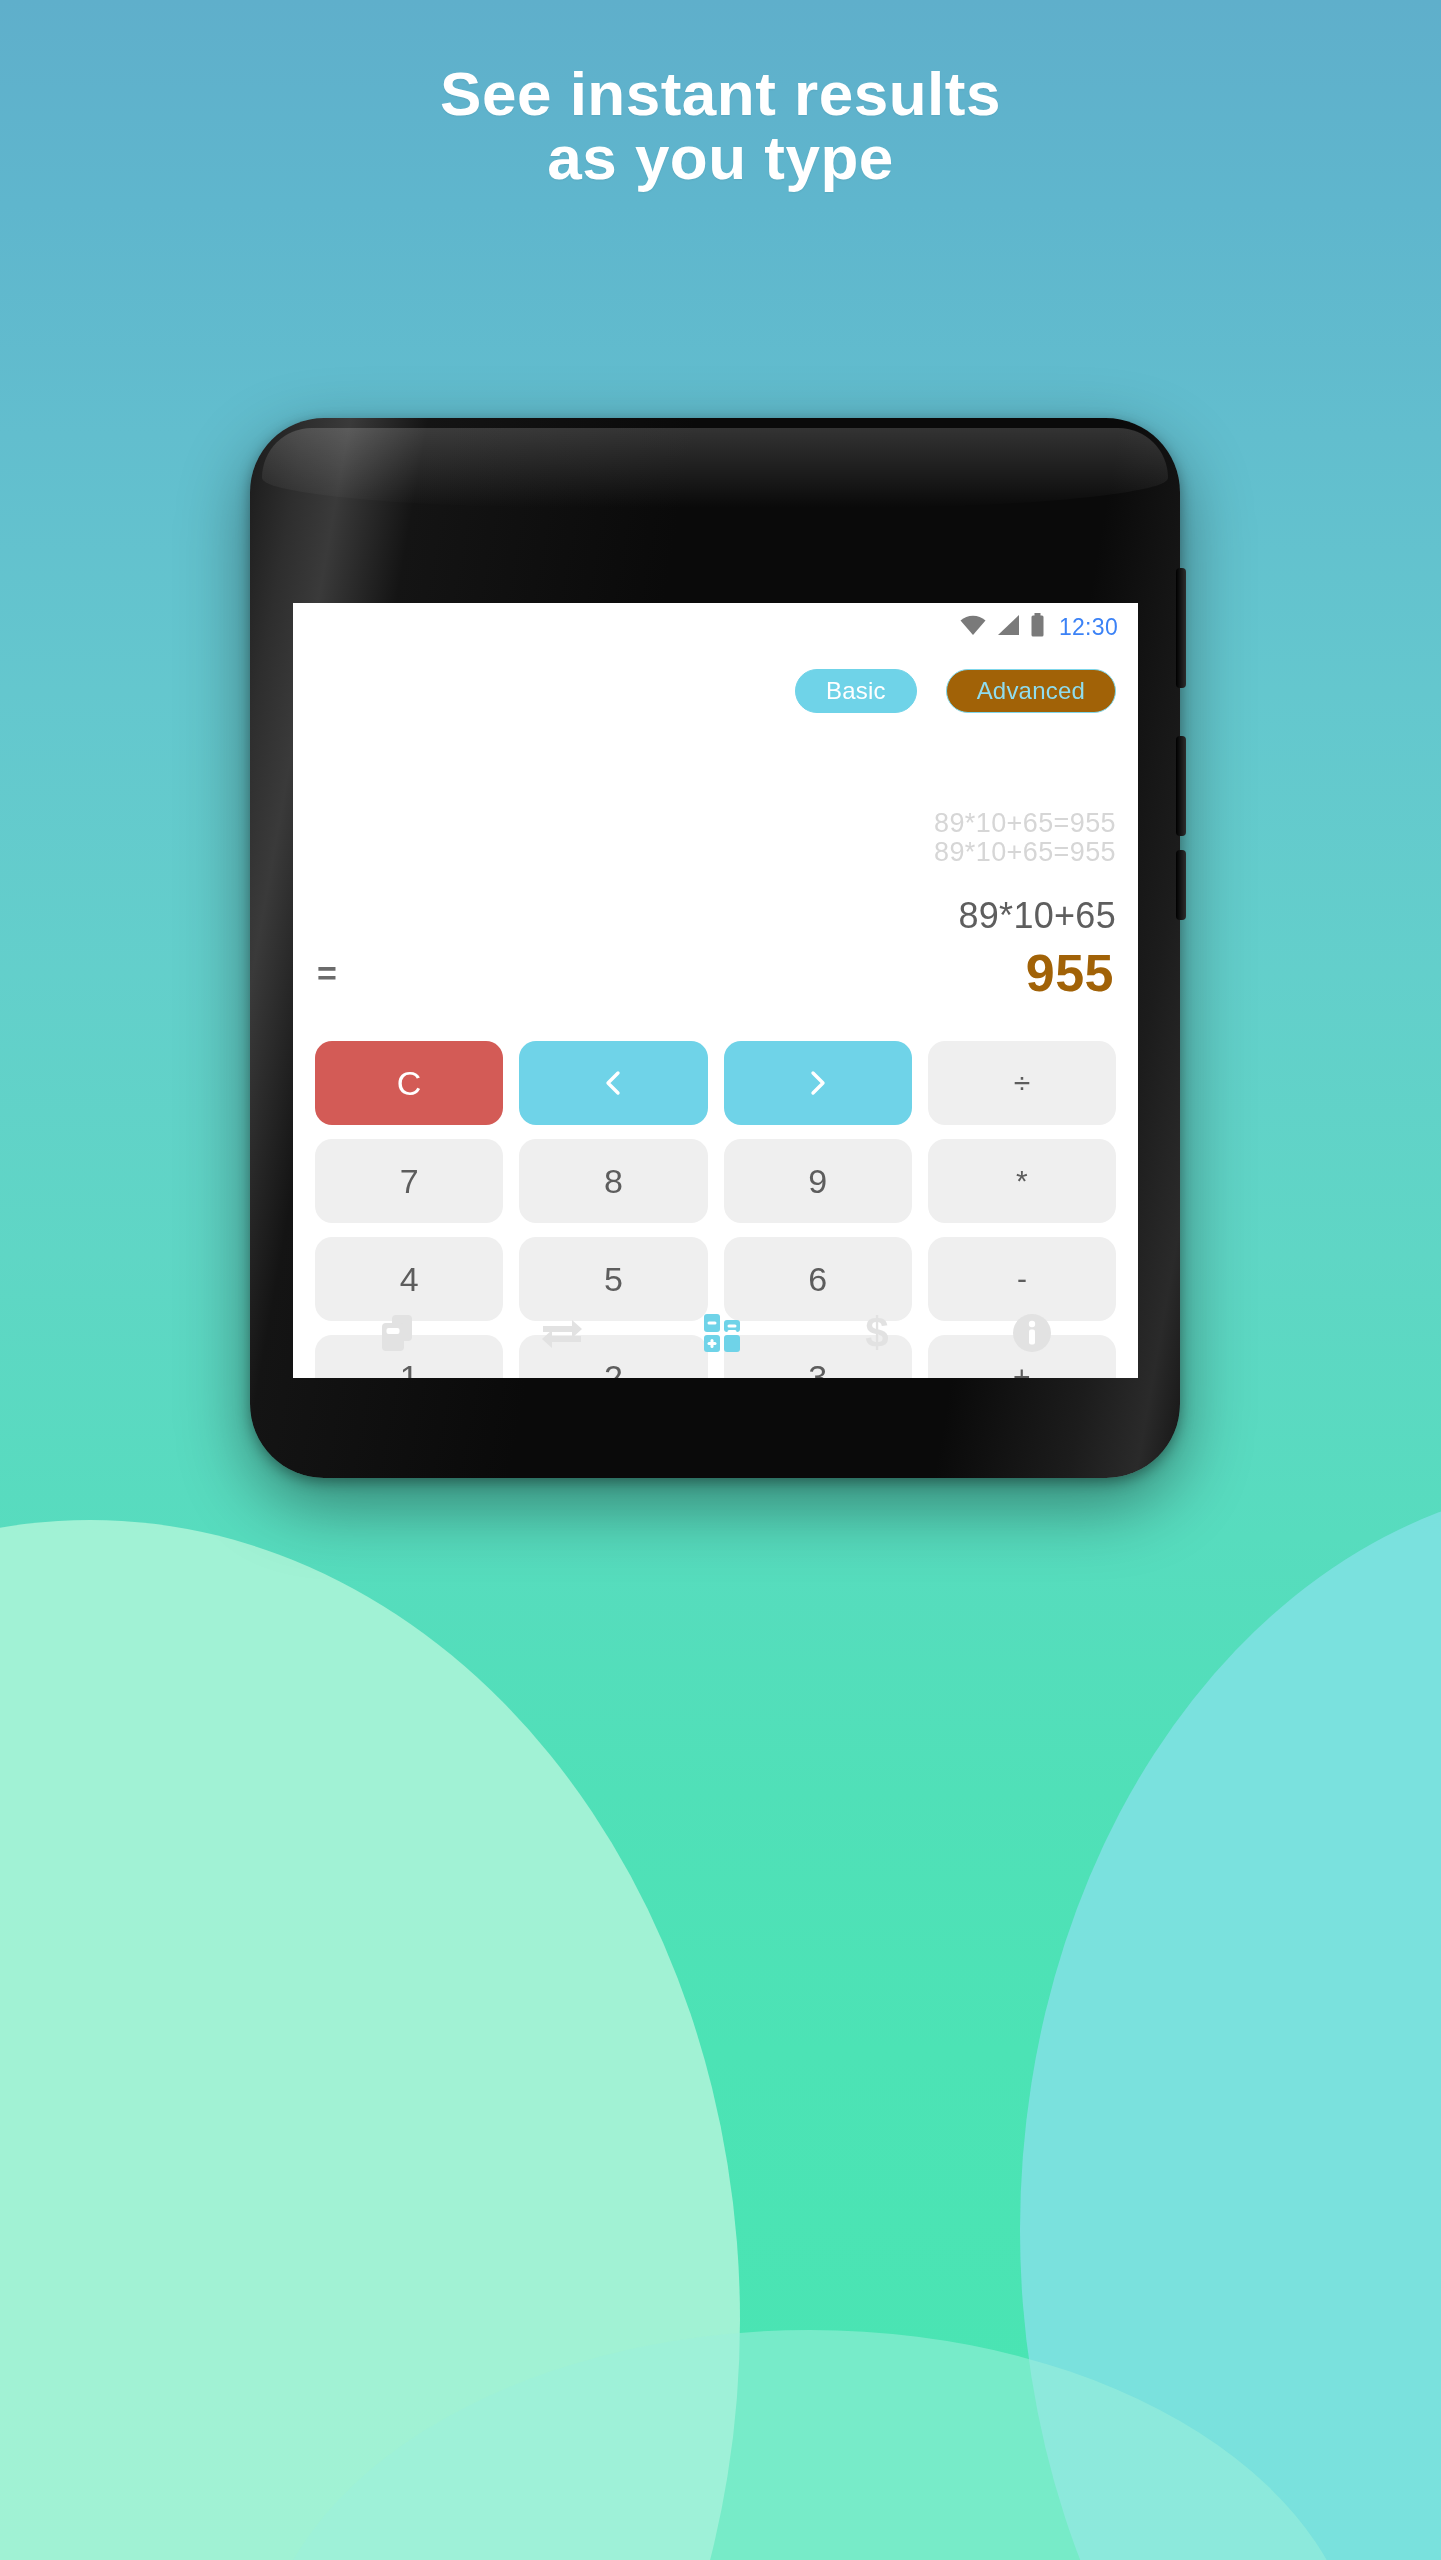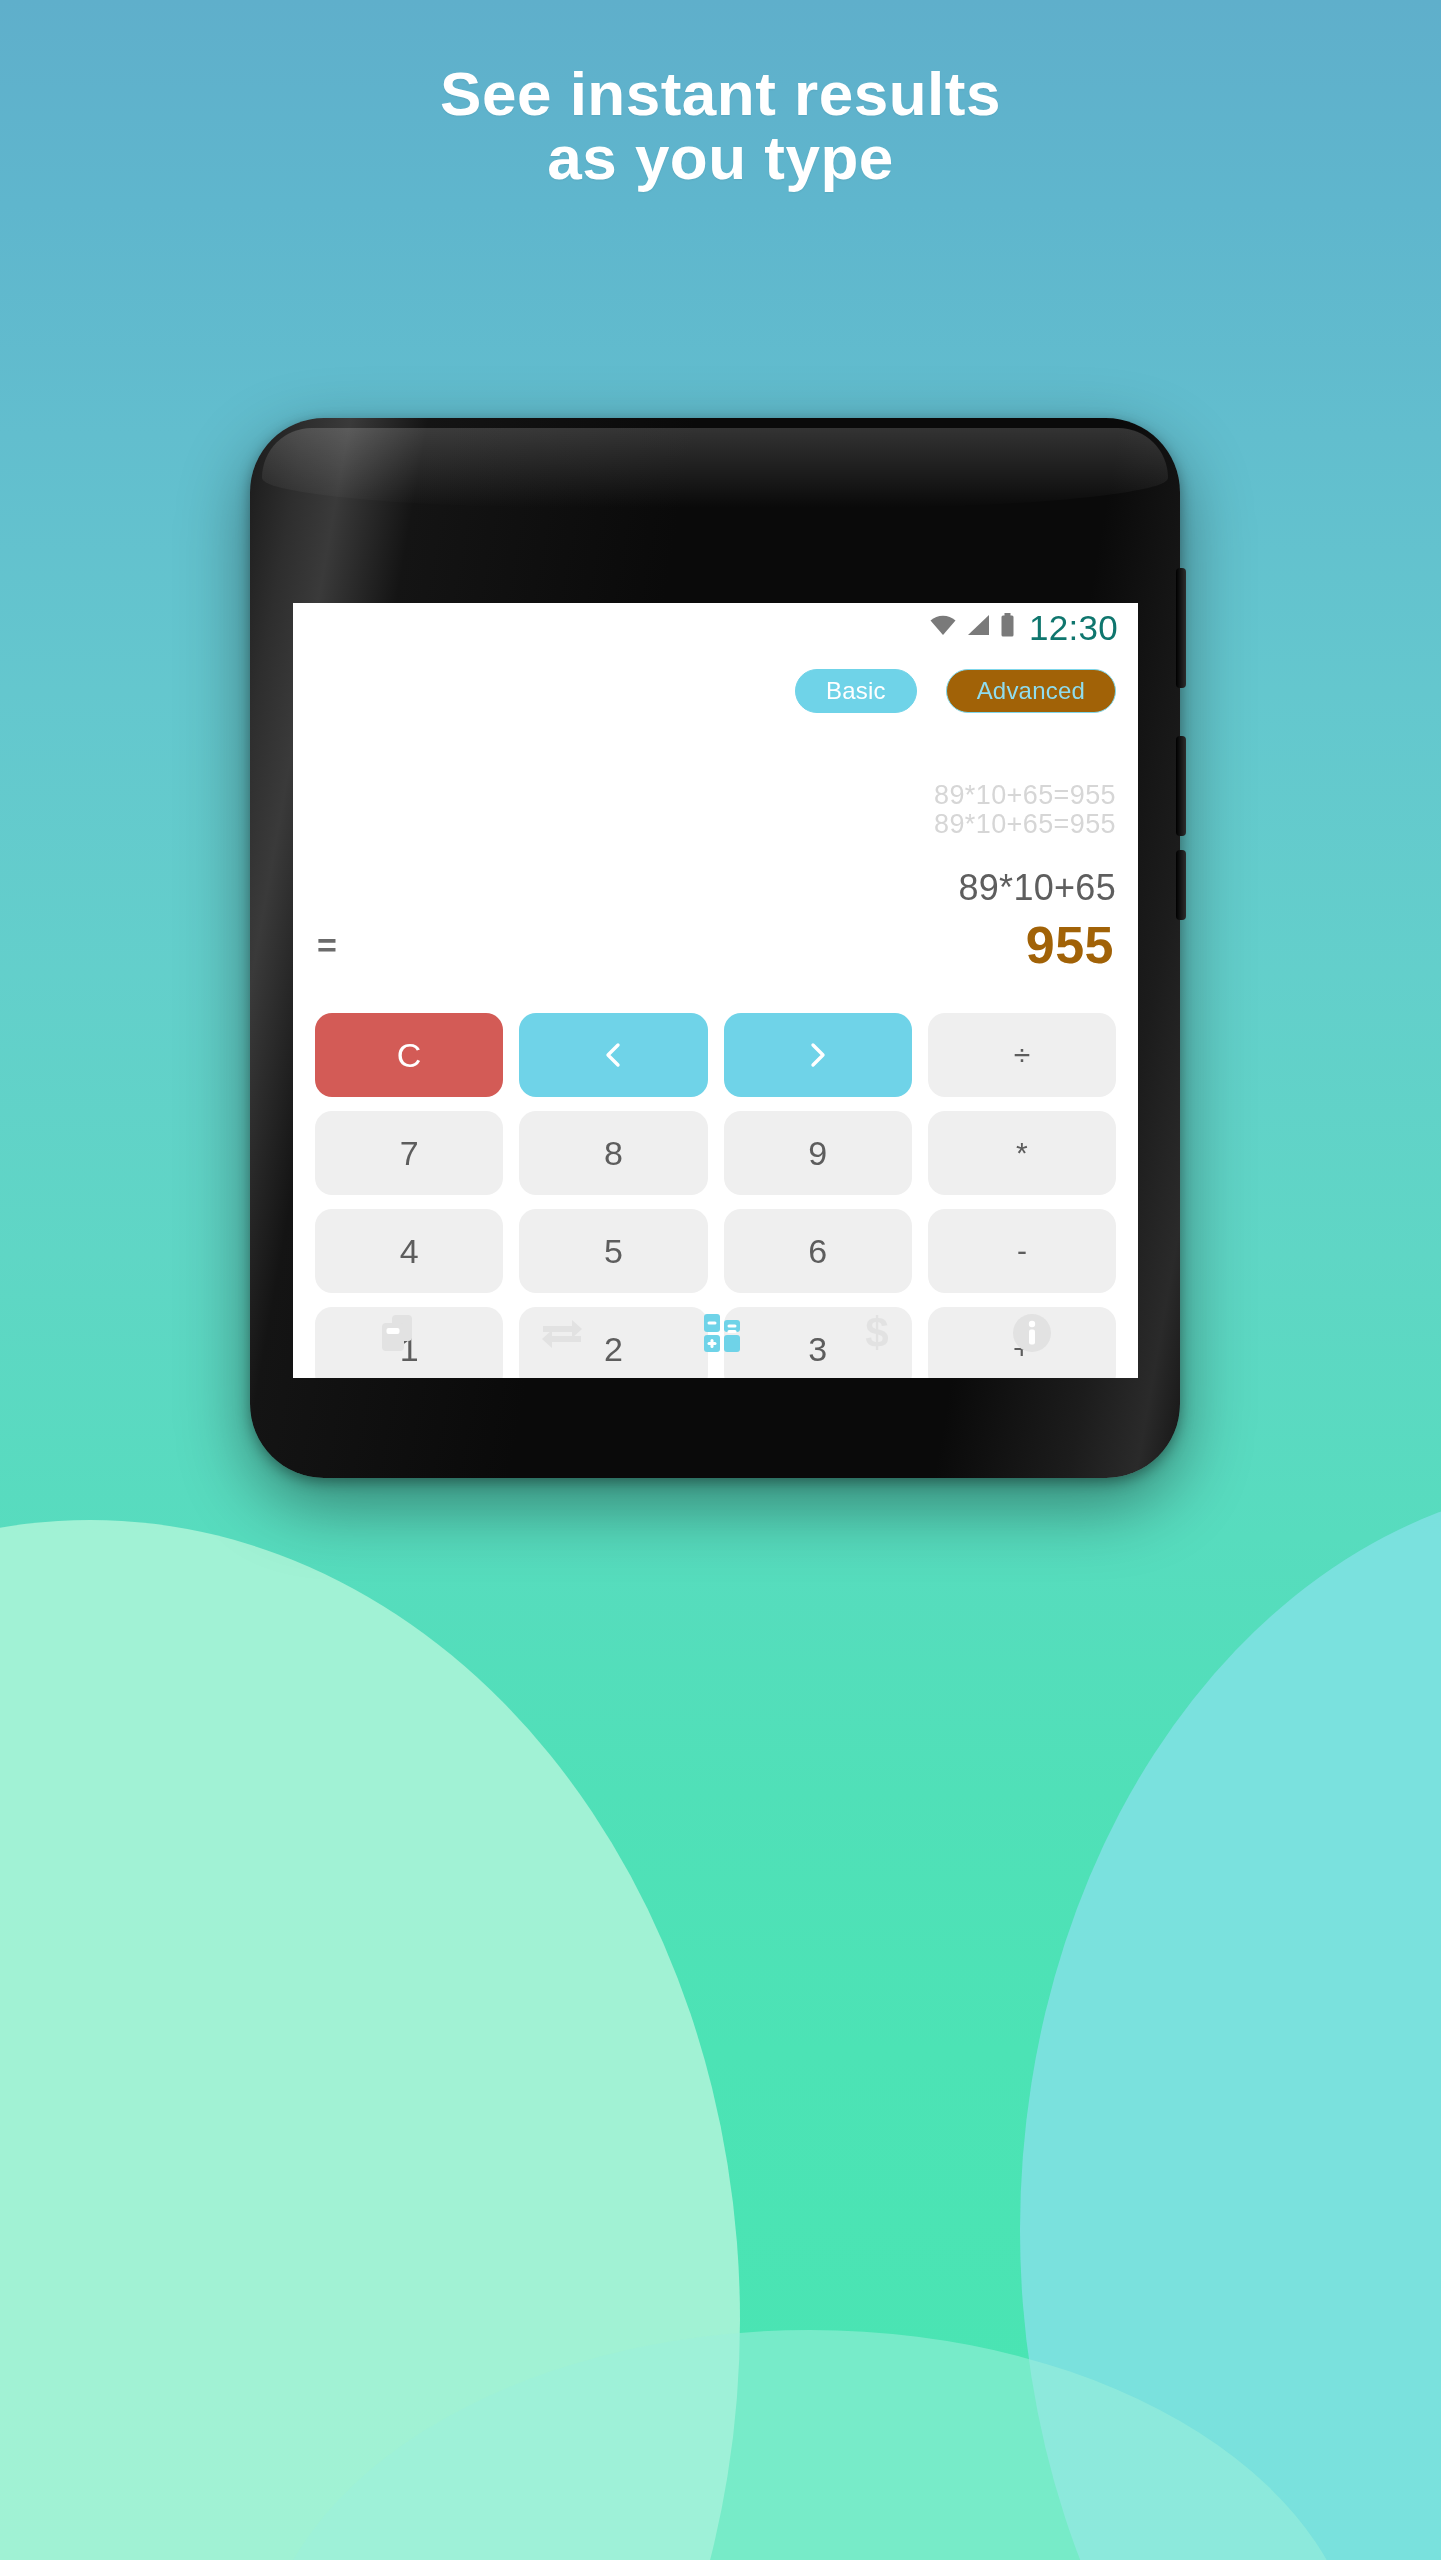--- a/index.html
+++ b/index.html
@@ -103,21 +103,21 @@
 
   
   #status-bar {
     height:48px;
     display:flex; align-items:center; justify-content:flex-end;
     padding:0 20px 0 0;
     gap:9px;
   }
   #status-bar .sb-icon { display:block; }
   #status-time {
-    color:#0f766e; font-size:35px; letter-spacing:.3px;
+    color:#3b82f6; font-size:23px; letter-spacing:.3px;
     margin-left:5px; line-height:1;
   }
 
   
   #mode-tabs {
     display:flex; justify-content:flex-end;
     gap:29px; padding:18px 22px 0 0;
   }
   .tab {
     height:44px; padding:0 30px;
@@ -126,21 +126,21 @@
     font-size:24px; letter-spacing:.2px;
   }
   .tab.active { background:#6FD3E8; color:#ffffff; border:1.5px solid #6FD3E8; }
   .tab.inactive { background:#a16207; color:#8FDCEE; border:1.5px solid #7FD6EA; }
 
   
   #display {
     padding:0 22px 0 22px;
     text-align:right;
   }
-  #history { margin-top:68px; }
+  #history { margin-top:96px; }
   .history-line {
     color:#d6d6d6; font-size:27px; line-height:1.08;
     letter-spacing:.4px;
   }
   #expression {
     margin-top:28px;
     color:#5e5e5e; font-size:36px; letter-spacing:.3px;
   }
   #result-row {
     display:flex; align-items:center; justify-content:space-between;

